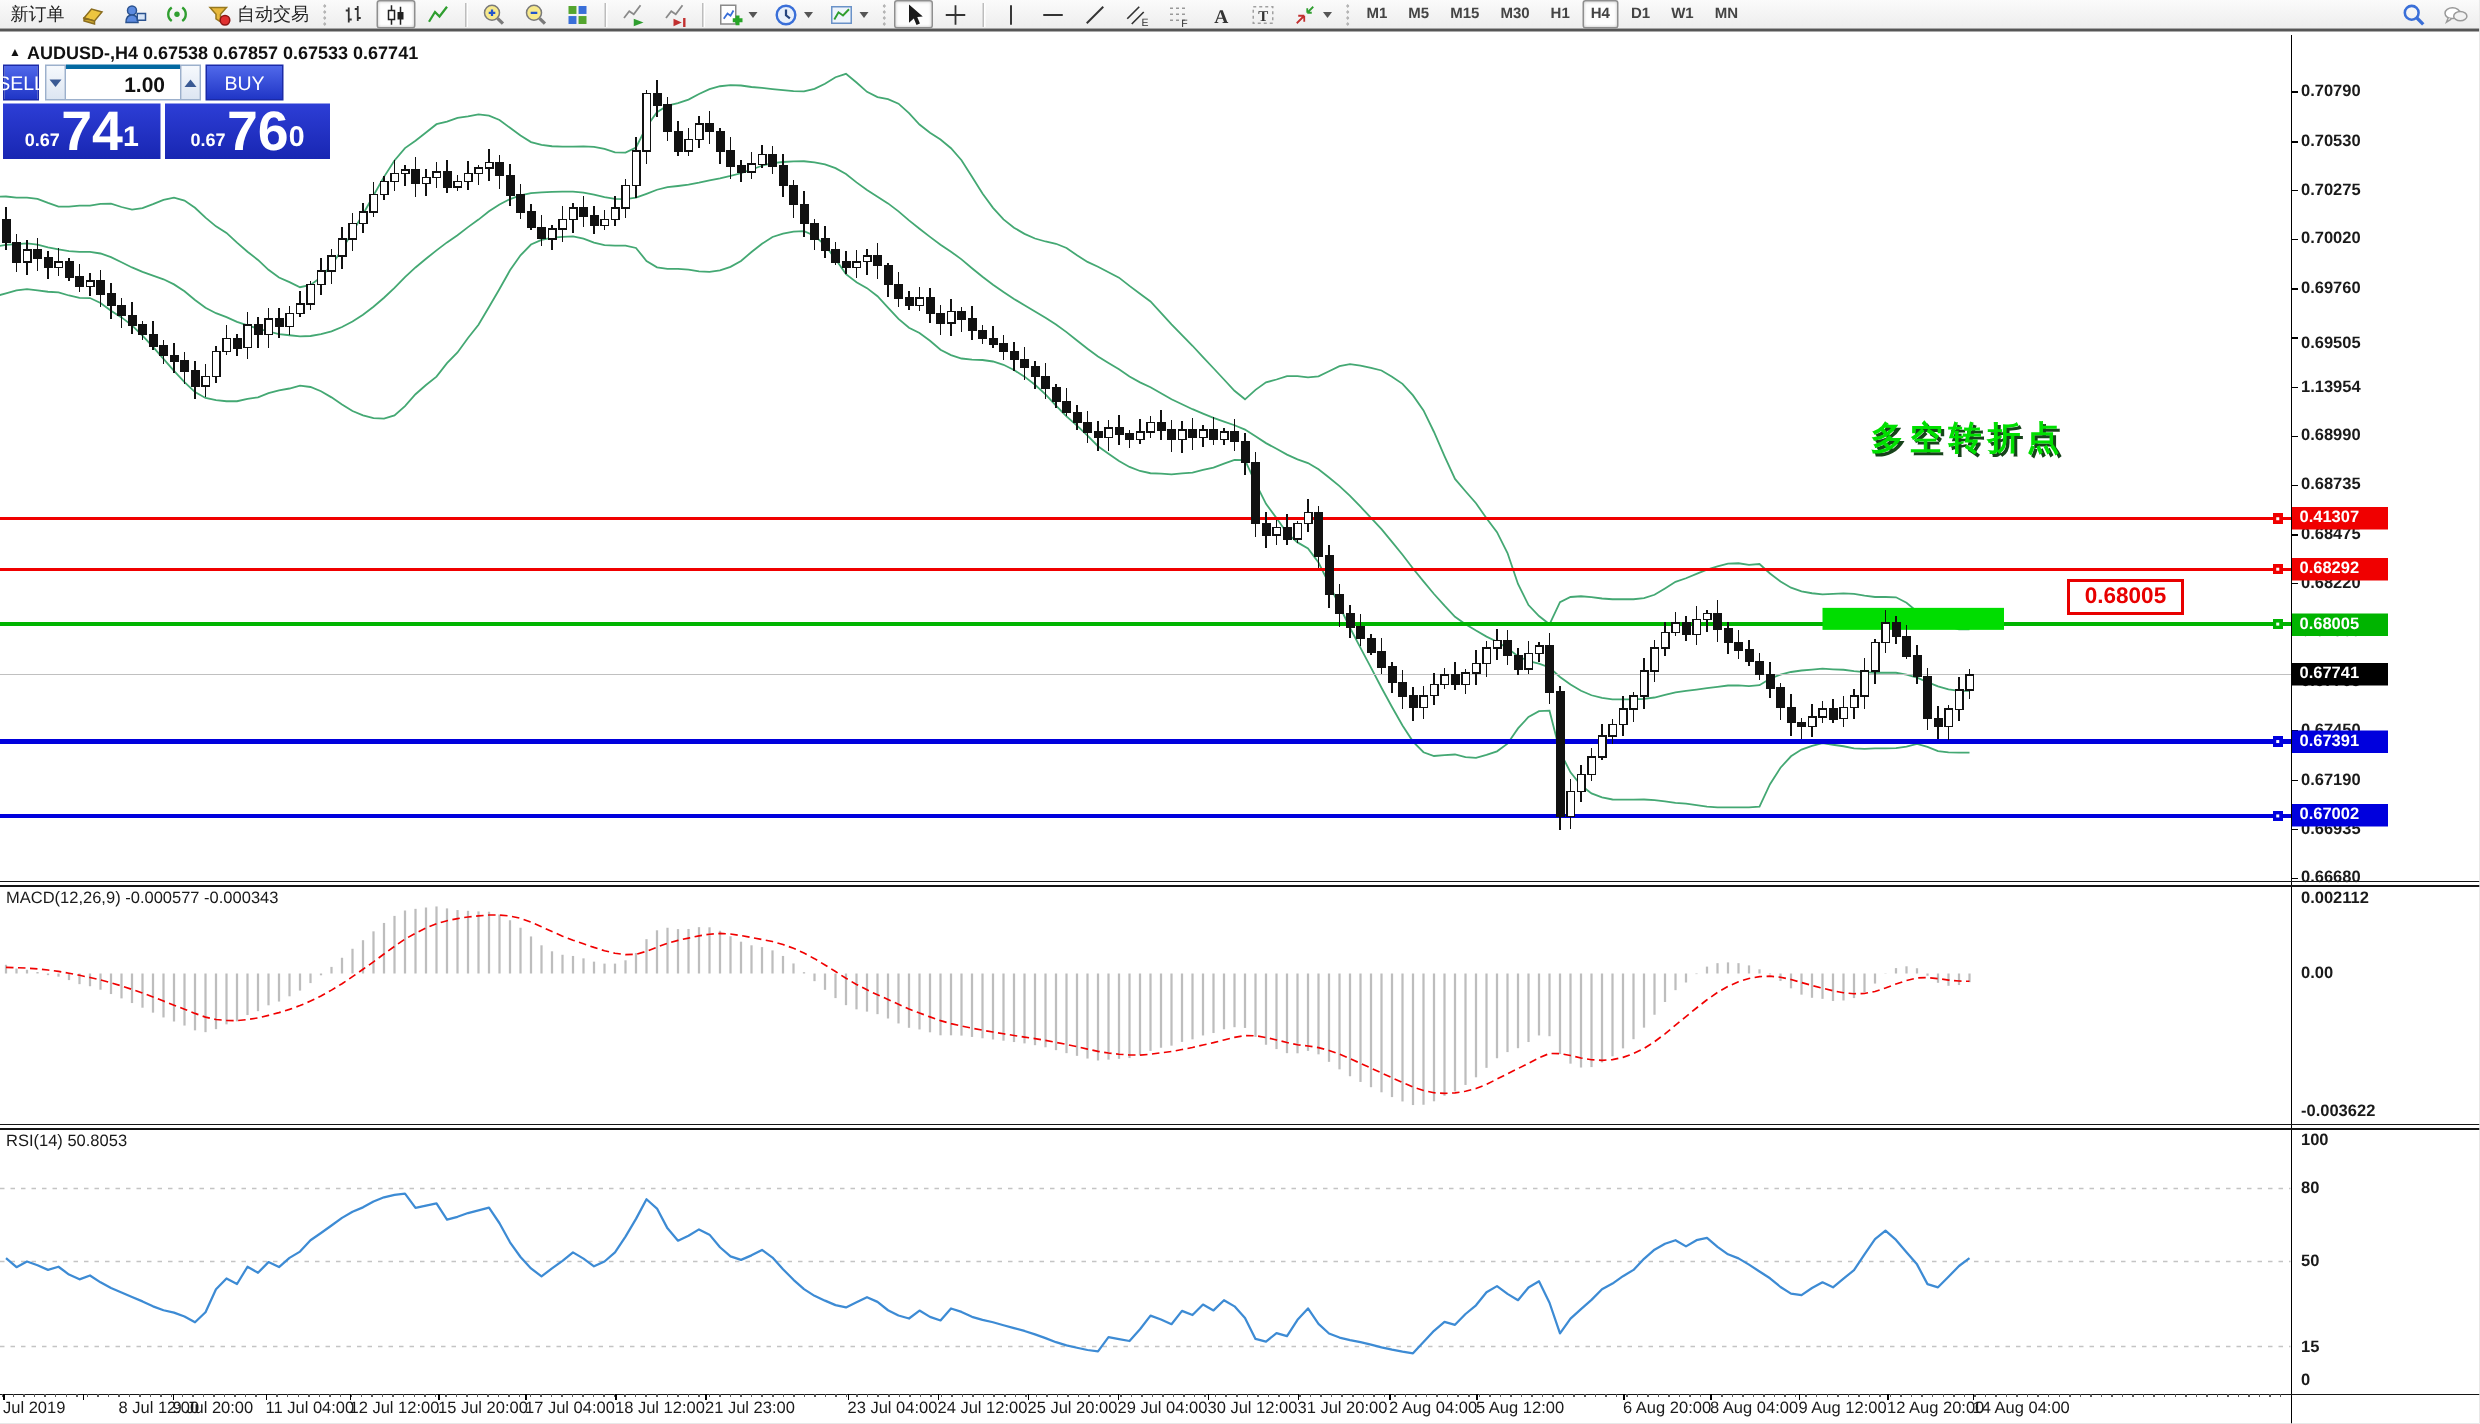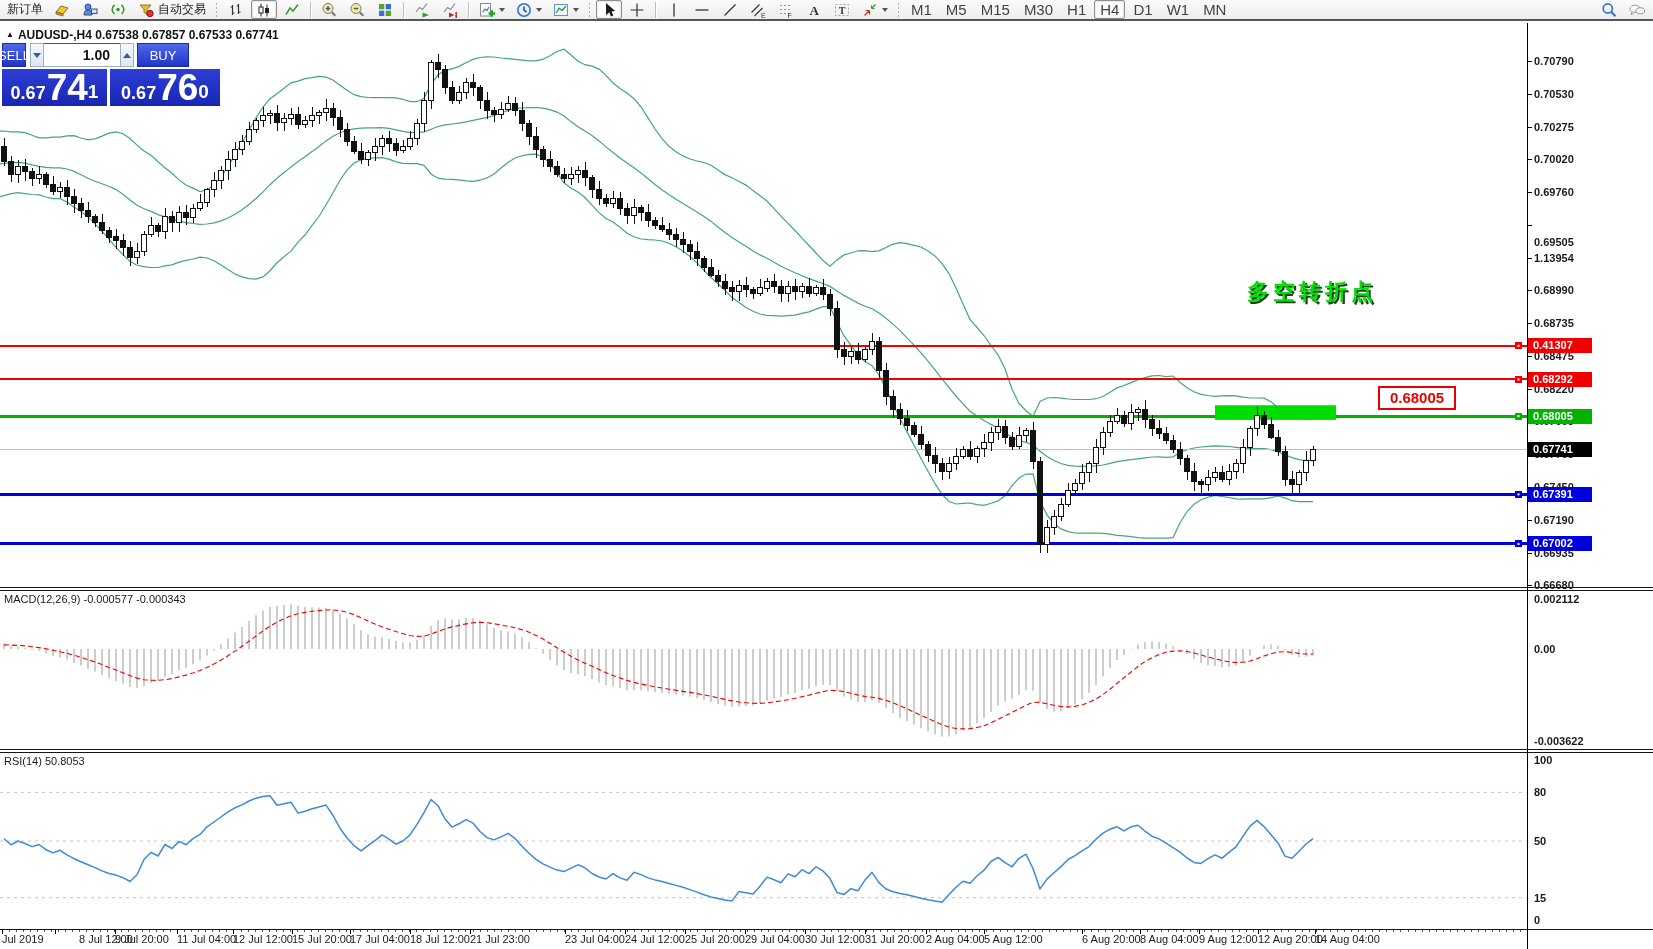--- a/index.html
+++ b/index.html
@@ -8,21 +8,21 @@
   
   .toolbar{position:absolute;left:0;top:0;width:1653px;height:21px;
            background:linear-gradient(#fbfbfb,#ededed);border-bottom:2px solid #565656;
            display:flex;align-items:center;padding:0 2px;box-sizing:border-box;z-index:30;}
   .tbtn{height:19px;min-width:22px;display:flex;align-items:center;justify-content:center;
         padding:0 3px;margin:0 1px;border:1px solid transparent;border-radius:2px;
         font-size:12px;color:#222;cursor:default;box-sizing:border-box;white-space:nowrap;}
   .tbtn.active{border:1px solid #8f8f8f;background:#fdfdfd;box-shadow:inset 0 0 2px #bbb;}
   .tbtn svg{display:block;}
   .tbtn .lbl{margin-left:3px;}
-  .tf{font-size:15px;font-weight:normal;color:#444;padding:0 5px;}
+  .tf{font-size:10px;font-weight:bold;color:#444;padding:0 5px;}
   .tsep{width:1px;height:16px;background:#bdbdbd;margin:0 4px;box-shadow:1px 0 0 #fff;}
   .tgrip{width:3px;height:16px;margin:0 4px;background-image:radial-gradient(#b5b5b5 40%,transparent 45%);
          background-size:3px 4px;}
   .caret{width:0;height:0;border-left:3.5px solid transparent;border-right:3.5px solid transparent;
          border-top:4px solid #555;margin-left:3px;}
   .tspacer{flex:1;}
   
   .overlay{position:absolute;left:0;top:0;width:1653px;height:949px;z-index:10;pointer-events:none;}
   .symbol-header{position:absolute;left:6px;top:28px;font-size:12px;font-weight:bold;color:#111;z-index:20;}
   .symbol-header .tri{font-size:8px;vertical-align:2px;margin-right:4px;}
@@ -38,31 +38,31 @@
            line-height:20px;z-index:12;box-sizing:content-box;}
   
   .trade-panel{position:absolute;left:2px;top:43px;z-index:25;width:218px;}
   .tp-row1{display:flex;height:24px;}
   .tp-btn{background:linear-gradient(#5068ea,#2036c6);border:1px solid #1b2aa8;color:#fff;
           font-size:13px;display:flex;align-items:center;justify-content:center;box-sizing:border-box;}
   .tp-sell{width:24px;margin-right:4px;}
   .tp-buy{width:52px;margin-left:3px;}
   .tp-spin{width:14px;background:linear-gradient(#f6f9fd,#dde6f2);border:1px solid #9cb0cc;
            display:flex;align-items:center;justify-content:center;box-sizing:border-box;}
-  .tp-vol{width:76px;background:#fff;border-top:1px solid #0369a1;border-bottom:1px solid #9cb0cc;
+  .tp-vol{width:76px;background:#fff;border-top:3px solid #0369a1;border-bottom:1px solid #9cb0cc;
           font-size:14px;font-weight:bold;color:#111;display:flex;align-items:center;
           justify-content:flex-end;padding-right:10px;box-sizing:border-box;}
   .tri-up{width:0;height:0;border-left:4px solid transparent;border-right:4px solid transparent;border-bottom:5px solid #3a5a94;}
   .tri-down{width:0;height:0;border-left:4px solid transparent;border-right:4px solid transparent;border-top:5px solid #3a5a94;}
   .tp-row2{display:flex;margin-top:2px;height:37px;}
   .tp-price{background:linear-gradient(#2d3ed6,#1826b2);color:#fff;display:flex;align-items:flex-end;
             justify-content:center;padding-bottom:3px;box-sizing:border-box;}
   .tp-price-sell{width:105px;margin-right:3px;}
   .tp-price-buy{width:110px;}
-  .tp-base{font-size:18px;font-weight:bold;margin-right:1px;line-height:20px;}
+  .tp-base{font-size:12px;font-weight:bold;margin-right:1px;line-height:20px;}
   .tp-big{font-size:37px;font-weight:bold;line-height:30px;}
   .tp-sup{font-size:19px;font-weight:bold;line-height:46px;align-self:flex-start;}
   svg.chart{position:absolute;left:0;top:0;z-index:5;}
 </style>
 </head>
 <body>
 <div class="app">
 
 <div class="toolbar" id="toolbar">
       <div class="tbtn">
@@ -1199,21 +1199,21 @@
         <line x1="1315.5" y1="929.5" x2="1315.5" y2="933.5" stroke="#000"></line>
       </g>
     </svg>
 
 <div class="overlay" id="overlay">
       <div class="axis-lbl" style="top: 53.9875px;">0.70790</div>
       <div class="axis-lbl" style="top: 87.1375px;">0.70530</div>
       <div class="axis-lbl" style="top: 119.65px;">0.70275</div>
       <div class="axis-lbl" style="top: 152.162px;">0.70020</div>
       <div class="axis-lbl" style="top: 185.312px;">0.69760</div>
-      <div class="axis-lbl" style="top: 235px;">0.69505</div>
+      <div class="axis-lbl" style="top: 222px;">0.69505</div>
       <div class="axis-lbl" style="top: 250.975px;">1.13954</div>
       <div class="axis-lbl" style="top: 283.488px;">0.68990</div>
       <div class="axis-lbl" style="top: 316px;">0.68735</div>
       <div class="axis-lbl" style="top: 349.15px;">0.68475</div>
       <div class="axis-lbl" style="top: 381.662px;">0.68220</div>
       <div class="axis-lbl" style="top: 414.175px;">0.67965</div>
       <div class="axis-lbl" style="top: 447.325px;">0.67705</div>
       <div class="axis-lbl" style="top: 479.837px;">0.67450</div>
       <div class="axis-lbl" style="top: 512.987px;">0.67190</div>
       <div class="axis-lbl" style="top: 545.5px;">0.66935</div>

